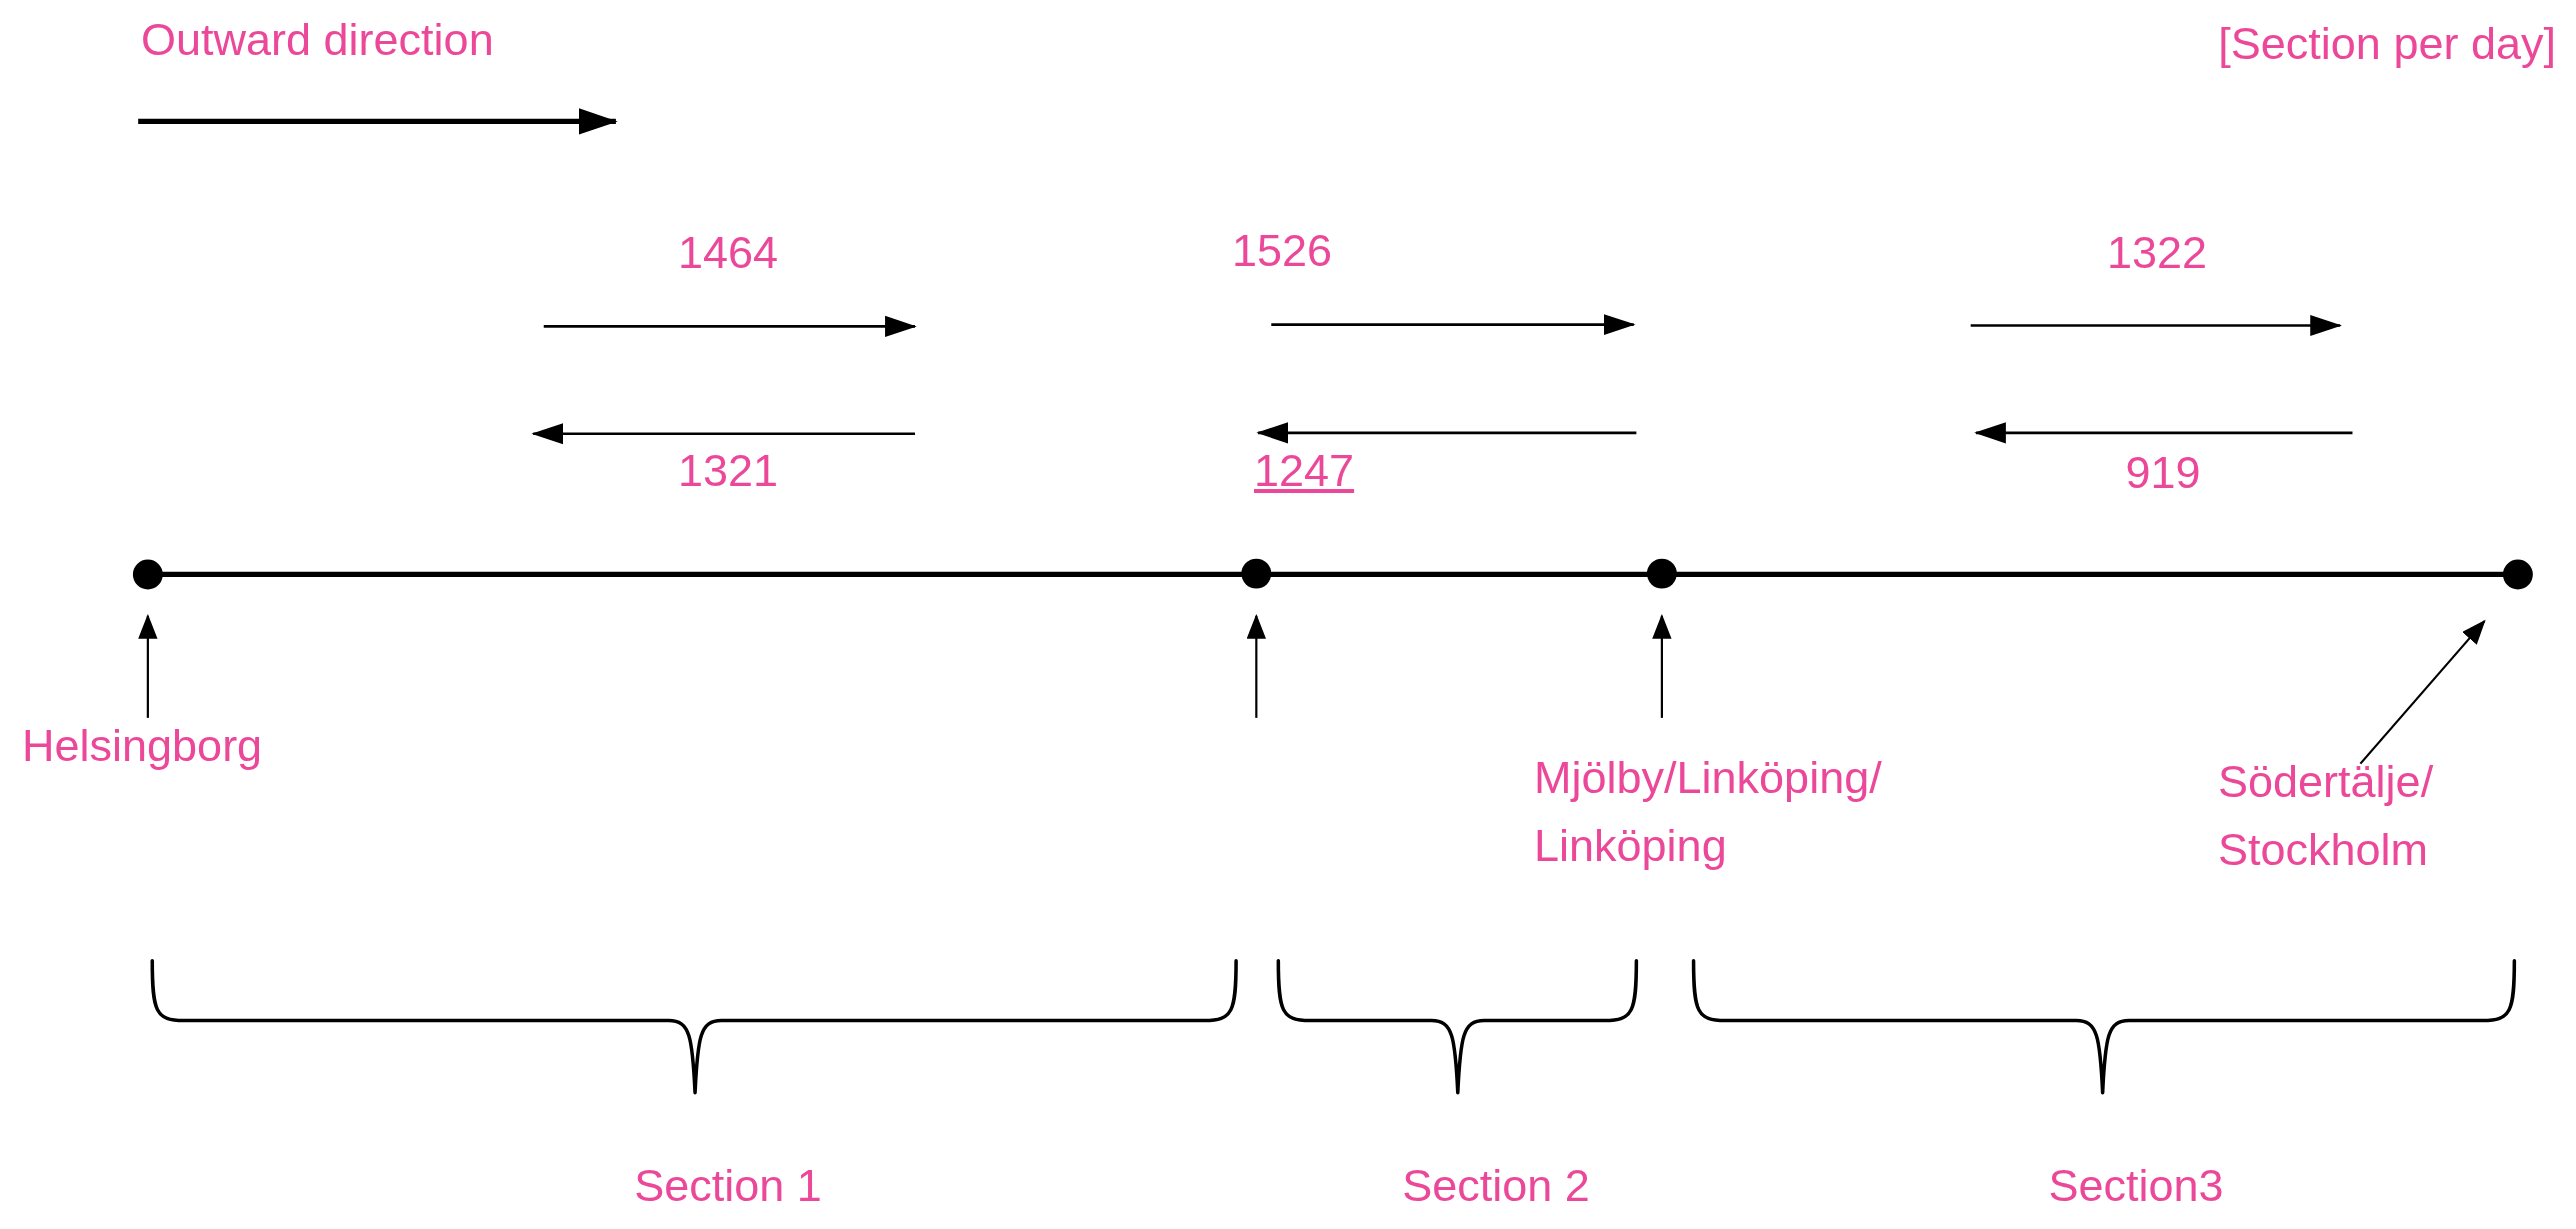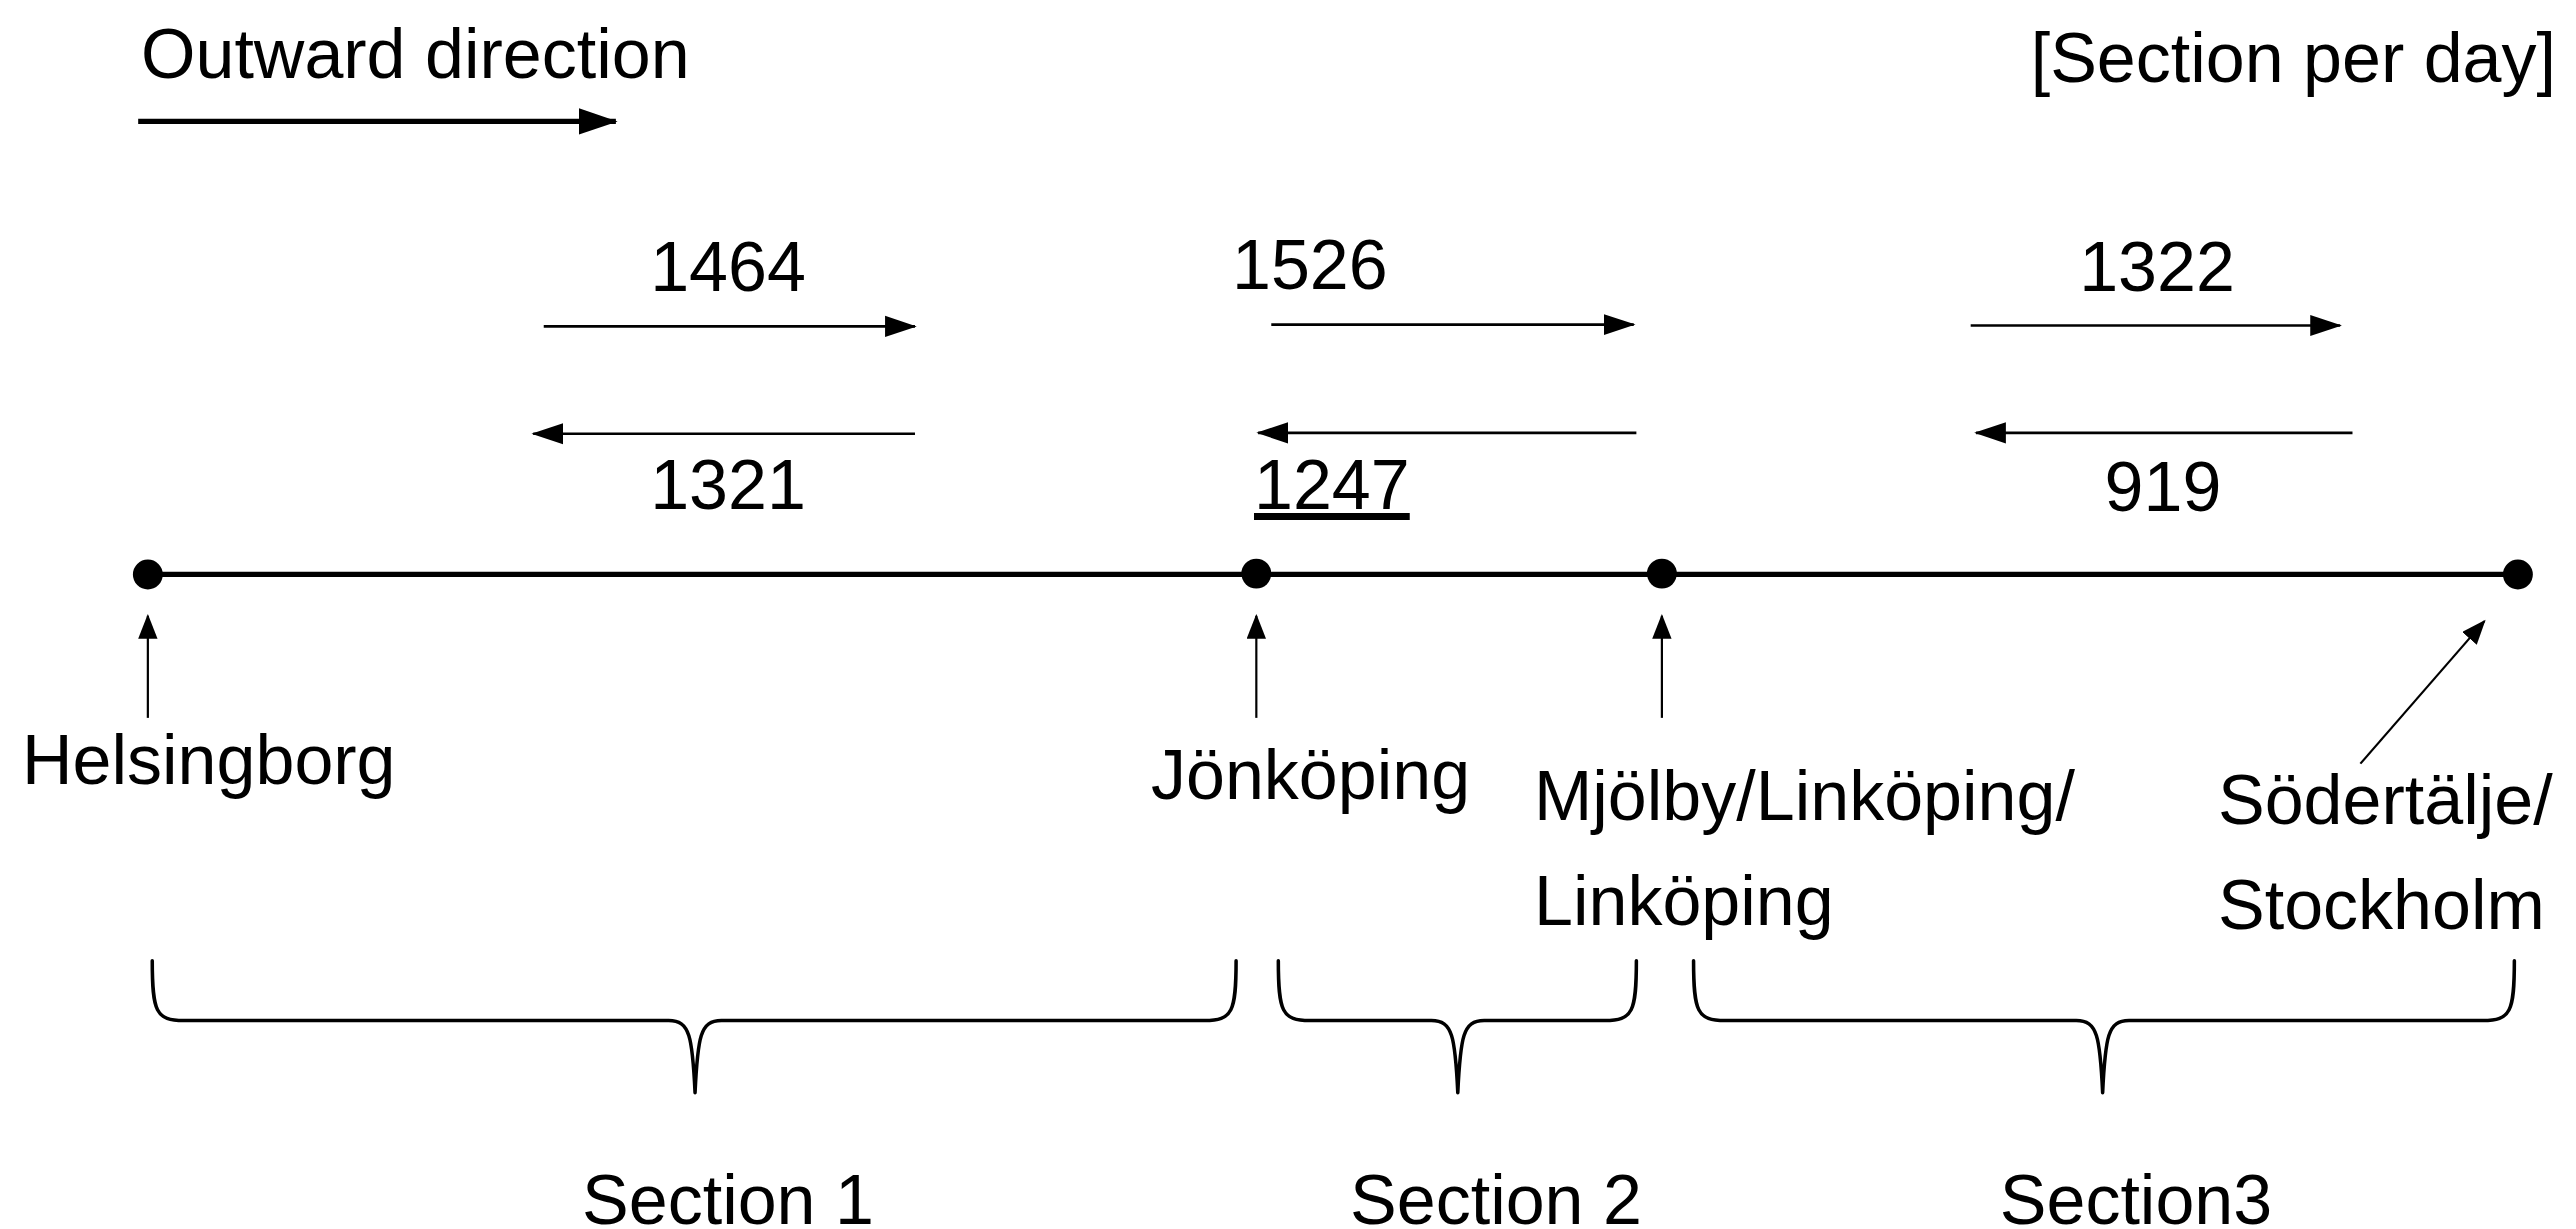--- a/index.html
+++ b/index.html
@@ -19,23 +19,23 @@
   #shapes {
     position: absolute;
     left: 0;
     top: 0;
     width: 2576px;
     height: 1229px;
   }
   .lbl {
     position: absolute;
     white-space: nowrap;
-    font-size: 70px;
+    font-size: 45px;
     line-height: 1.15;
-    color: #000000;
+    color: #ec4899;
   }
   .ctr { transform: translateX(-50%); }
   .rgt { transform: translateX(-100%); }
   .two-line { line-height: 1.5; }
   .two-line .line { display: block; white-space: nowrap; margin-left: 12px; }
 </style>
 </head>
 <body>
 
 <div id="canvas">
@@ -87,21 +87,20 @@
   <div class="lbl ctr" style="left:728px; top:227px;">1464</div>
   <div class="lbl ctr" style="left:728px; top:445px;">1321</div>
 
   <div class="lbl" style="left:1232px; top:225px;">1526</div>
   <div class="lbl" style="left:1254px; top:445px;text-decoration:underline;">1247</div>
 
   <div class="lbl ctr" style="left:2157px; top:227px;">1322</div>
   <div class="lbl ctr" style="left:2163px; top:447px;text-align:center;">919</div>
 
   <div class="lbl" style="left:22px; top:720px;">Helsingborg</div>
-  <div class="lbl" style="left:1151px; top:735px;">Jönköping</div>
   <div class="lbl two-line" style="left:1522px; top:744px;">
     <span class="line">Mjölby/Linköping/</span>
     <span class="line">Linköping</span>
   </div>
   <div class="lbl two-line" style="left:2206px; top:748px;">
     <span class="line">Södertälje/</span>
     <span class="line">Stockholm</span>
   </div>
 
   <div class="lbl ctr" style="left:728px; top:1160px;">Section 1</div>

